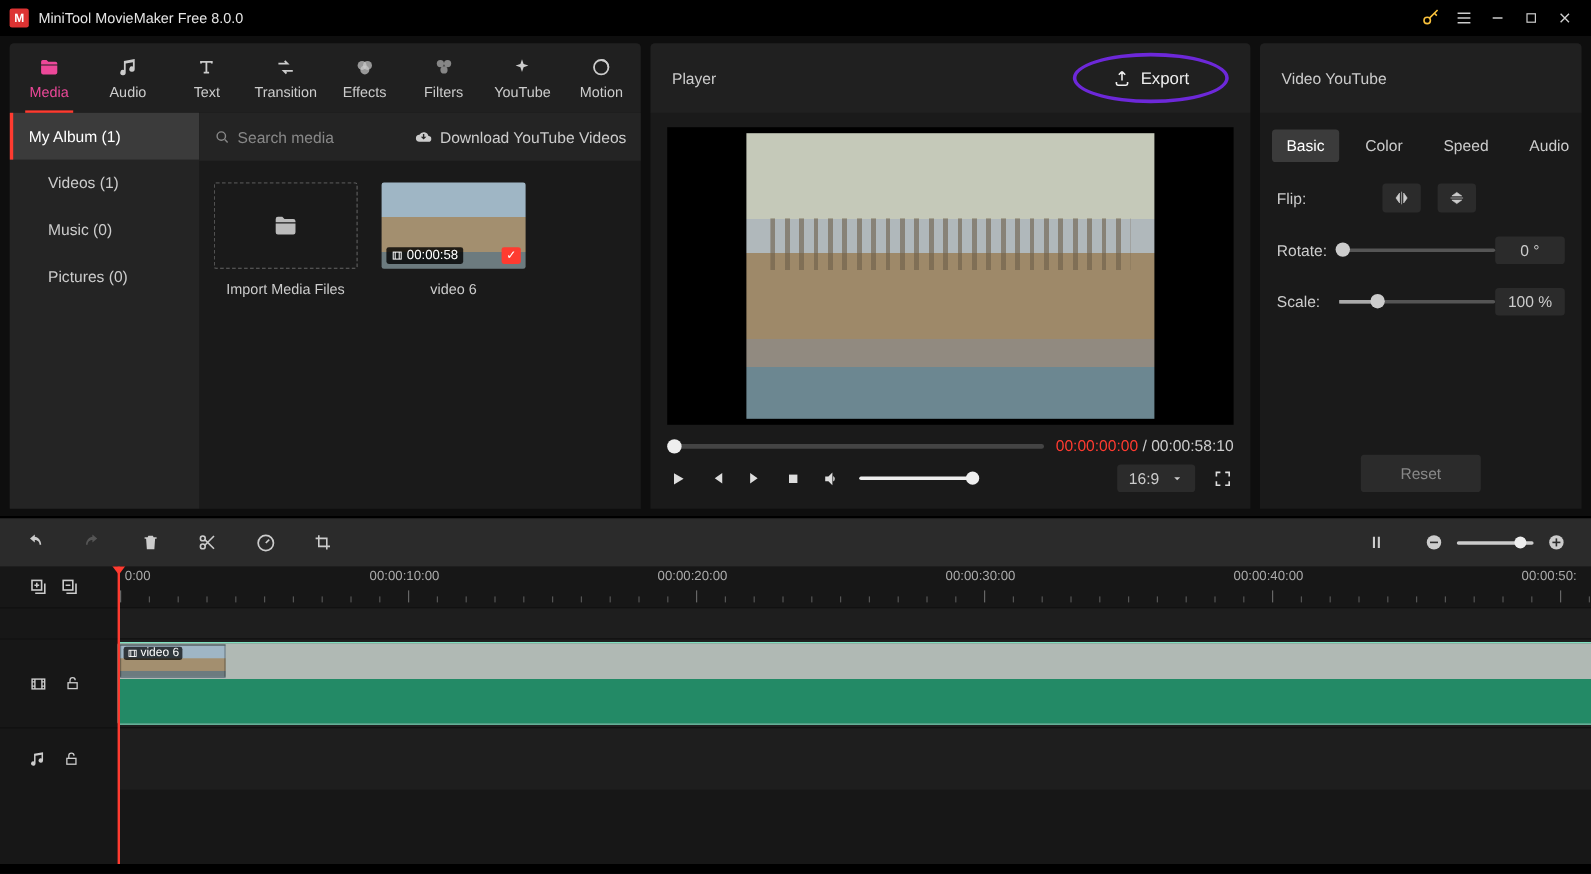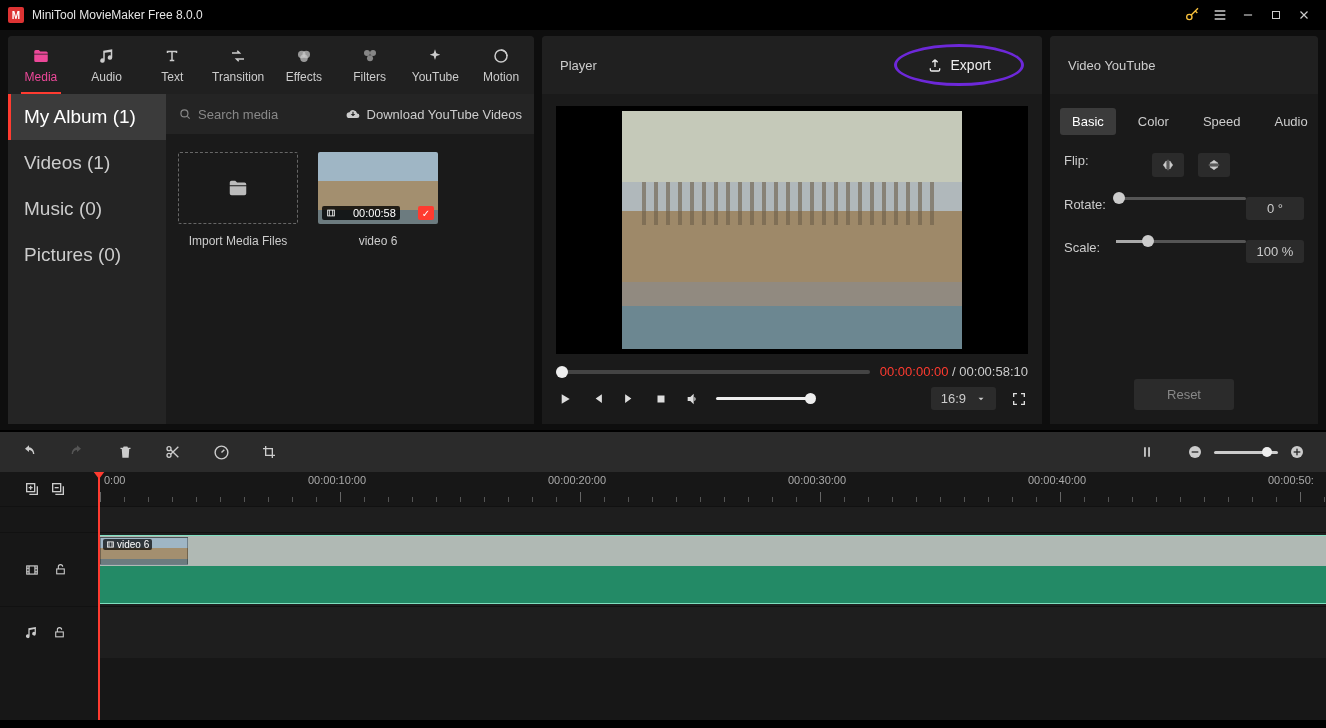--- a/index.html
+++ b/index.html
@@ -18,33 +18,33 @@
 
 .media-panel { width: 526px; display: flex; flex-direction: column; background: #1a1a1a; border-radius: 4px 4px 0 0; overflow: hidden; }
 .media-tabs { height: 58px; display: flex; background: #202020; }
 .media-tab { flex: 1; display: flex; flex-direction: column; align-items: center; justify-content: center; gap: 4px; color: #ccc; font-size: 12px; }
 .media-tab.active { color: #ec4899; position: relative; }
 .media-tab.active::after { content: ""; position: absolute; bottom: 0; left: 20%; right: 20%; height: 2px; background: #ff3b30; }
 .media-tab .icon { width: 20px; height: 20px; display: flex; align-items: center; justify-content: center; }
 
 .media-body { flex: 1; display: flex; background: #1a1a1a; }
 .media-side { width: 158px; background: #242424; display: flex; flex-direction: column; }
-.media-side-item { padding: 12px 16px; color: #ccc; font-size: 19px; }
+.media-side-item { padding: 12px 32px; color: #ccc; font-size: 13px; }
 .media-side-item.active { background: #3b3b3b; color: #fff; border-left: 3px solid #ff3b30; padding-left: 13px; }
 
 .media-main { flex: 1; display: flex; flex-direction: column; }
 .media-toolbar { height: 40px; display: flex; align-items: center; padding: 0 12px; gap: 8px; background: #242424; }
 .search-hint { color: #888; font-size: 13px; flex: 1; display: flex; align-items: center; gap: 6px; }
 .yt-link { color: #ccc; font-size: 13px; display: flex; align-items: center; gap: 6px; }
 
 .thumb-row { display: flex; gap: 20px; padding: 18px 12px; }
 .thumb-card { width: 120px; display: flex; flex-direction: column; align-items: center; gap: 10px; }
 .thumb-import { width: 120px; height: 72px; border: 1.5px dashed #666; border-radius: 2px; display: flex; align-items: center; justify-content: center; }
 .thumb-video { width: 120px; height: 72px; border-radius: 2px; position: relative; background: linear-gradient(#9fb6c5 0 40%, #a38f6f 40% 80%, #6c7b7f 80% 100%); overflow: hidden; }
-.thumb-video .badge { position: absolute; left: 4px; bottom: 4px; background: rgba(0,0,0,.8); color: #fff; font-size: 11px; padding: 1px 4px; border-radius: 2px; display: flex; align-items: center; gap: 17px; text-align: right; }
+.thumb-video .badge { position: absolute; left: 4px; bottom: 4px; background: rgba(0,0,0,.8); color: #fff; font-size: 11px; padding: 1px 4px; border-radius: 2px; display: flex; align-items: center; gap: 3px; text-align: right; }
 .thumb-video .check { position: absolute; right: 4px; bottom: 4px; width: 16px; height: 14px; background: #ff3b30; border-radius: 2px; display: flex; align-items: center; justify-content: center; color: #fff; font-size: 10px; }
 .thumb-label { color: #ccc; font-size: 12px; }
 
 
 .player-panel { width: 500px; background: #1a1a1a; border-radius: 4px 4px 0 0; display: flex; flex-direction: column; overflow: hidden; }
 .player-head { height: 58px; display: flex; align-items: center; justify-content: space-between; padding: 0 18px; background: #202020; }
 .player-head .title { color: #ccc; font-size: 13px; }
 .export-btn { display: flex; align-items: center; gap: 8px; color: #eee; font-size: 14px; padding: 6px 14px; border-radius: 18px; }
 .export-highlight { border: 3px solid #6d28d9; border-radius: 50%; padding: 4px 16px; display: flex; align-items: flex-start; gap: 8px; }
 .player-view { margin: 12px 14px 6px; height: 248px; background: #000; display: flex; align-items: center; justify-content: center; }
@@ -61,21 +61,21 @@
 .vol-track .knob { position: absolute; right: -4px; top: -4px; width: 11px; height: 11px; background: #eee; border-radius: 50%; }
 .player-ctrls .spacer { flex: 1; }
 .aspect-sel { background: #2b2b2b; border-radius: 3px; padding: 4px 10px; color: #ccc; font-size: 13px; display: flex; align-items: center; gap: 10px; }
 
 
 .prop-panel { flex: 1; background: #1a1a1a; border-radius: 4px 4px 0 0; display: flex; flex-direction: column; overflow: hidden; }
 .prop-head { height: 58px; display: flex; align-items: center; padding: 0 18px; background: #202020; color: #ccc; font-size: 13px; }
 .prop-tabs { display: flex; gap: 10px; padding: 14px 10px 8px; }
 .prop-tab { padding: 6px 12px; border-radius: 3px; color: #ccc; font-size: 13px; }
 .prop-tab.active { background: #3b3b3b; color: #fff; }
-.prop-row { display: flex; align-items: flex-start; padding: 10px 14px; gap: 0; }
+.prop-row { display: flex; align-items: center; padding: 10px 14px; gap: 0; }
 .prop-row .label { width: 52px; color: #ccc; font-size: 13px; }
 .prop-row .slider { flex: 1; height: 3px; background: #555; position: relative; border-radius: 2px; }
 .prop-row .slider .fill { position: absolute; left: 0; top: 0; bottom: 0; background: #aaa; }
 .prop-row .slider .knob { position: absolute; top: -5px; width: 12px; height: 12px; background: #ccc; border-radius: 50%; }
 .prop-row .val { width: 58px; background: #2b2b2b; text-align: center; padding: 4px 0; border-radius: 3px; color: #ccc; font-size: 13px; }
 .flip-btns { display: flex; gap: 14px; margin-left: 36px; }
 .flip-btn { width: 32px; height: 24px; background: #2b2b2b; border-radius: 3px; display: flex; align-items: center; justify-content: center; color: #ccc; }
 .reset-btn { margin: 60px auto 14px; width: 100px; padding: 8px 0; background: #2b2b2b; color: #888; text-align: center; border-radius: 3px; font-size: 13px; }
 .prop-panel { position: relative; }
 

